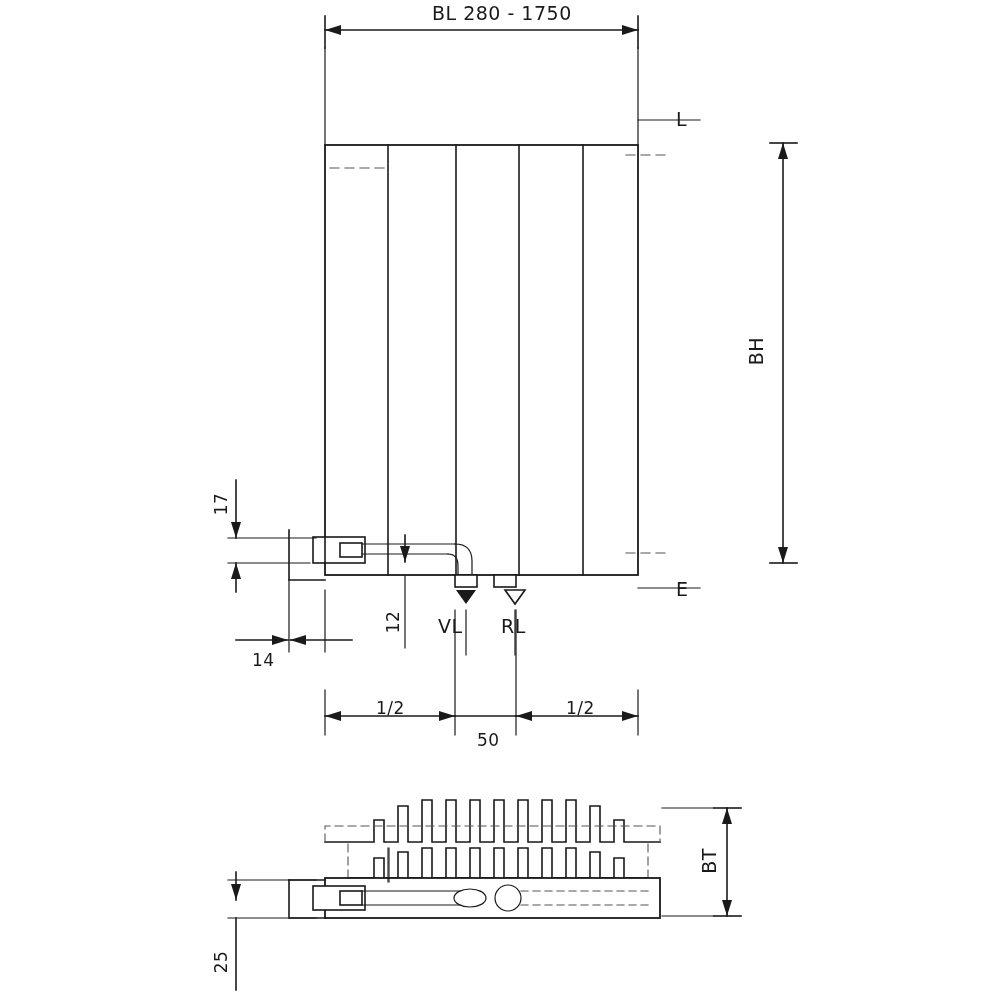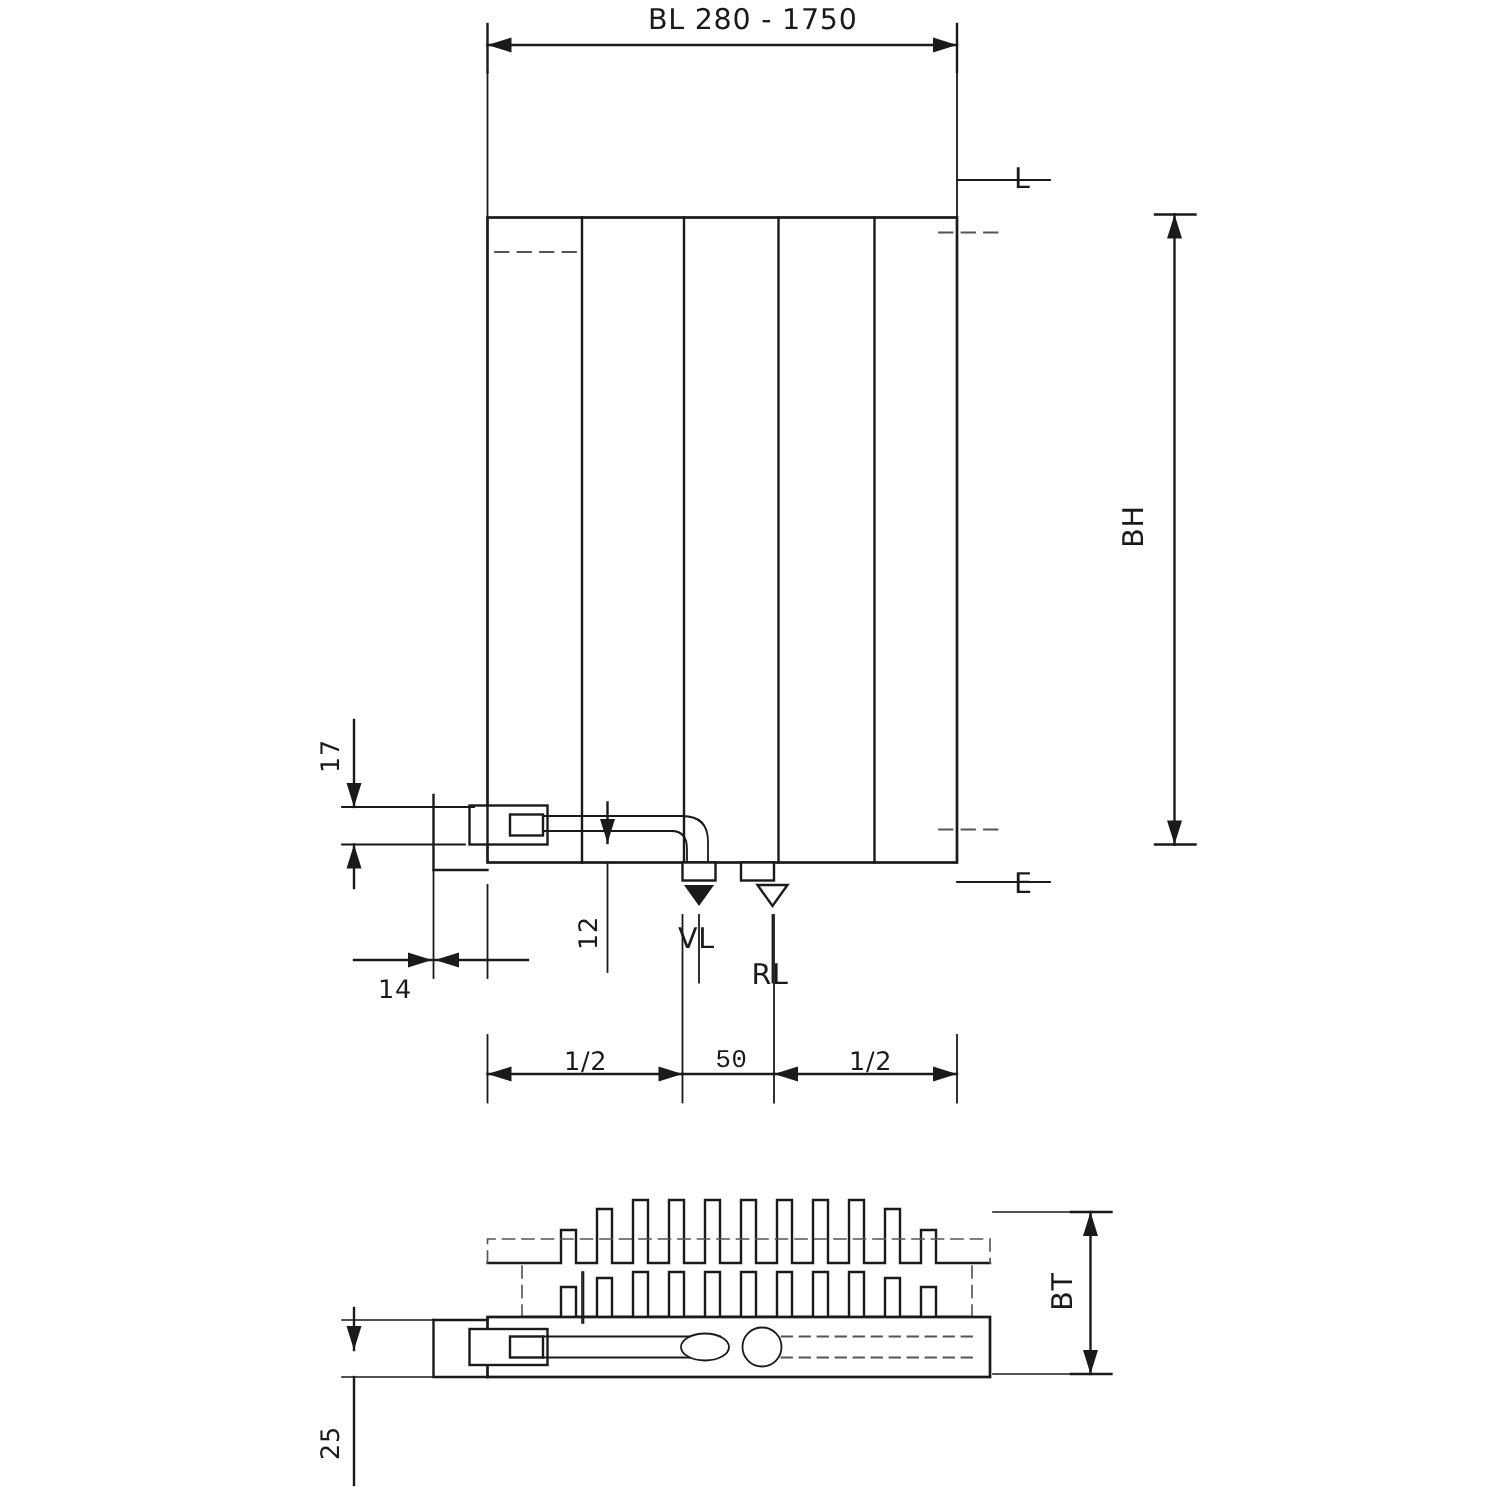--- a/index.html
+++ b/index.html
@@ -271,21 +271,21 @@
   <div class="lbl rot" style="left:210px; top:494px;">17</div>
 
   <div class="lbl" style="left:252px; top:620px;margin-top:30px;">14</div>
 
   <div class="lbl rot" style="left:382px; top:612px;">12</div>
 
   <div class="lbl rot" style="left:210px; top:952px;">25</div>
 
   <div class="lbl" style="left:376px; top:698px;">1/2</div>
 
-  <div class="lbl" style="left:477px; top:698px;font-family:Liberation Mono, monospace;">50</div>
+  <div class="lbl" style="left:477px; top:730px;">50</div>
 
   <div class="lbl" style="left:566px; top:698px;">1/2</div>
 
-  <div class="lbl big" style="left:452px; top:615px;text-align:right;">VL</div>
-
-  <div class="lbl big" style="left:501px; top:615px;margin-top:24px;">RL</div>
+  <div class="lbl big" style="left:438px; top:615px;text-align:right;">VL</div>
+
+  <div class="lbl big" style="left:501px; top:615px;">RL</div>
 
 </div>
 
 </body></html>

